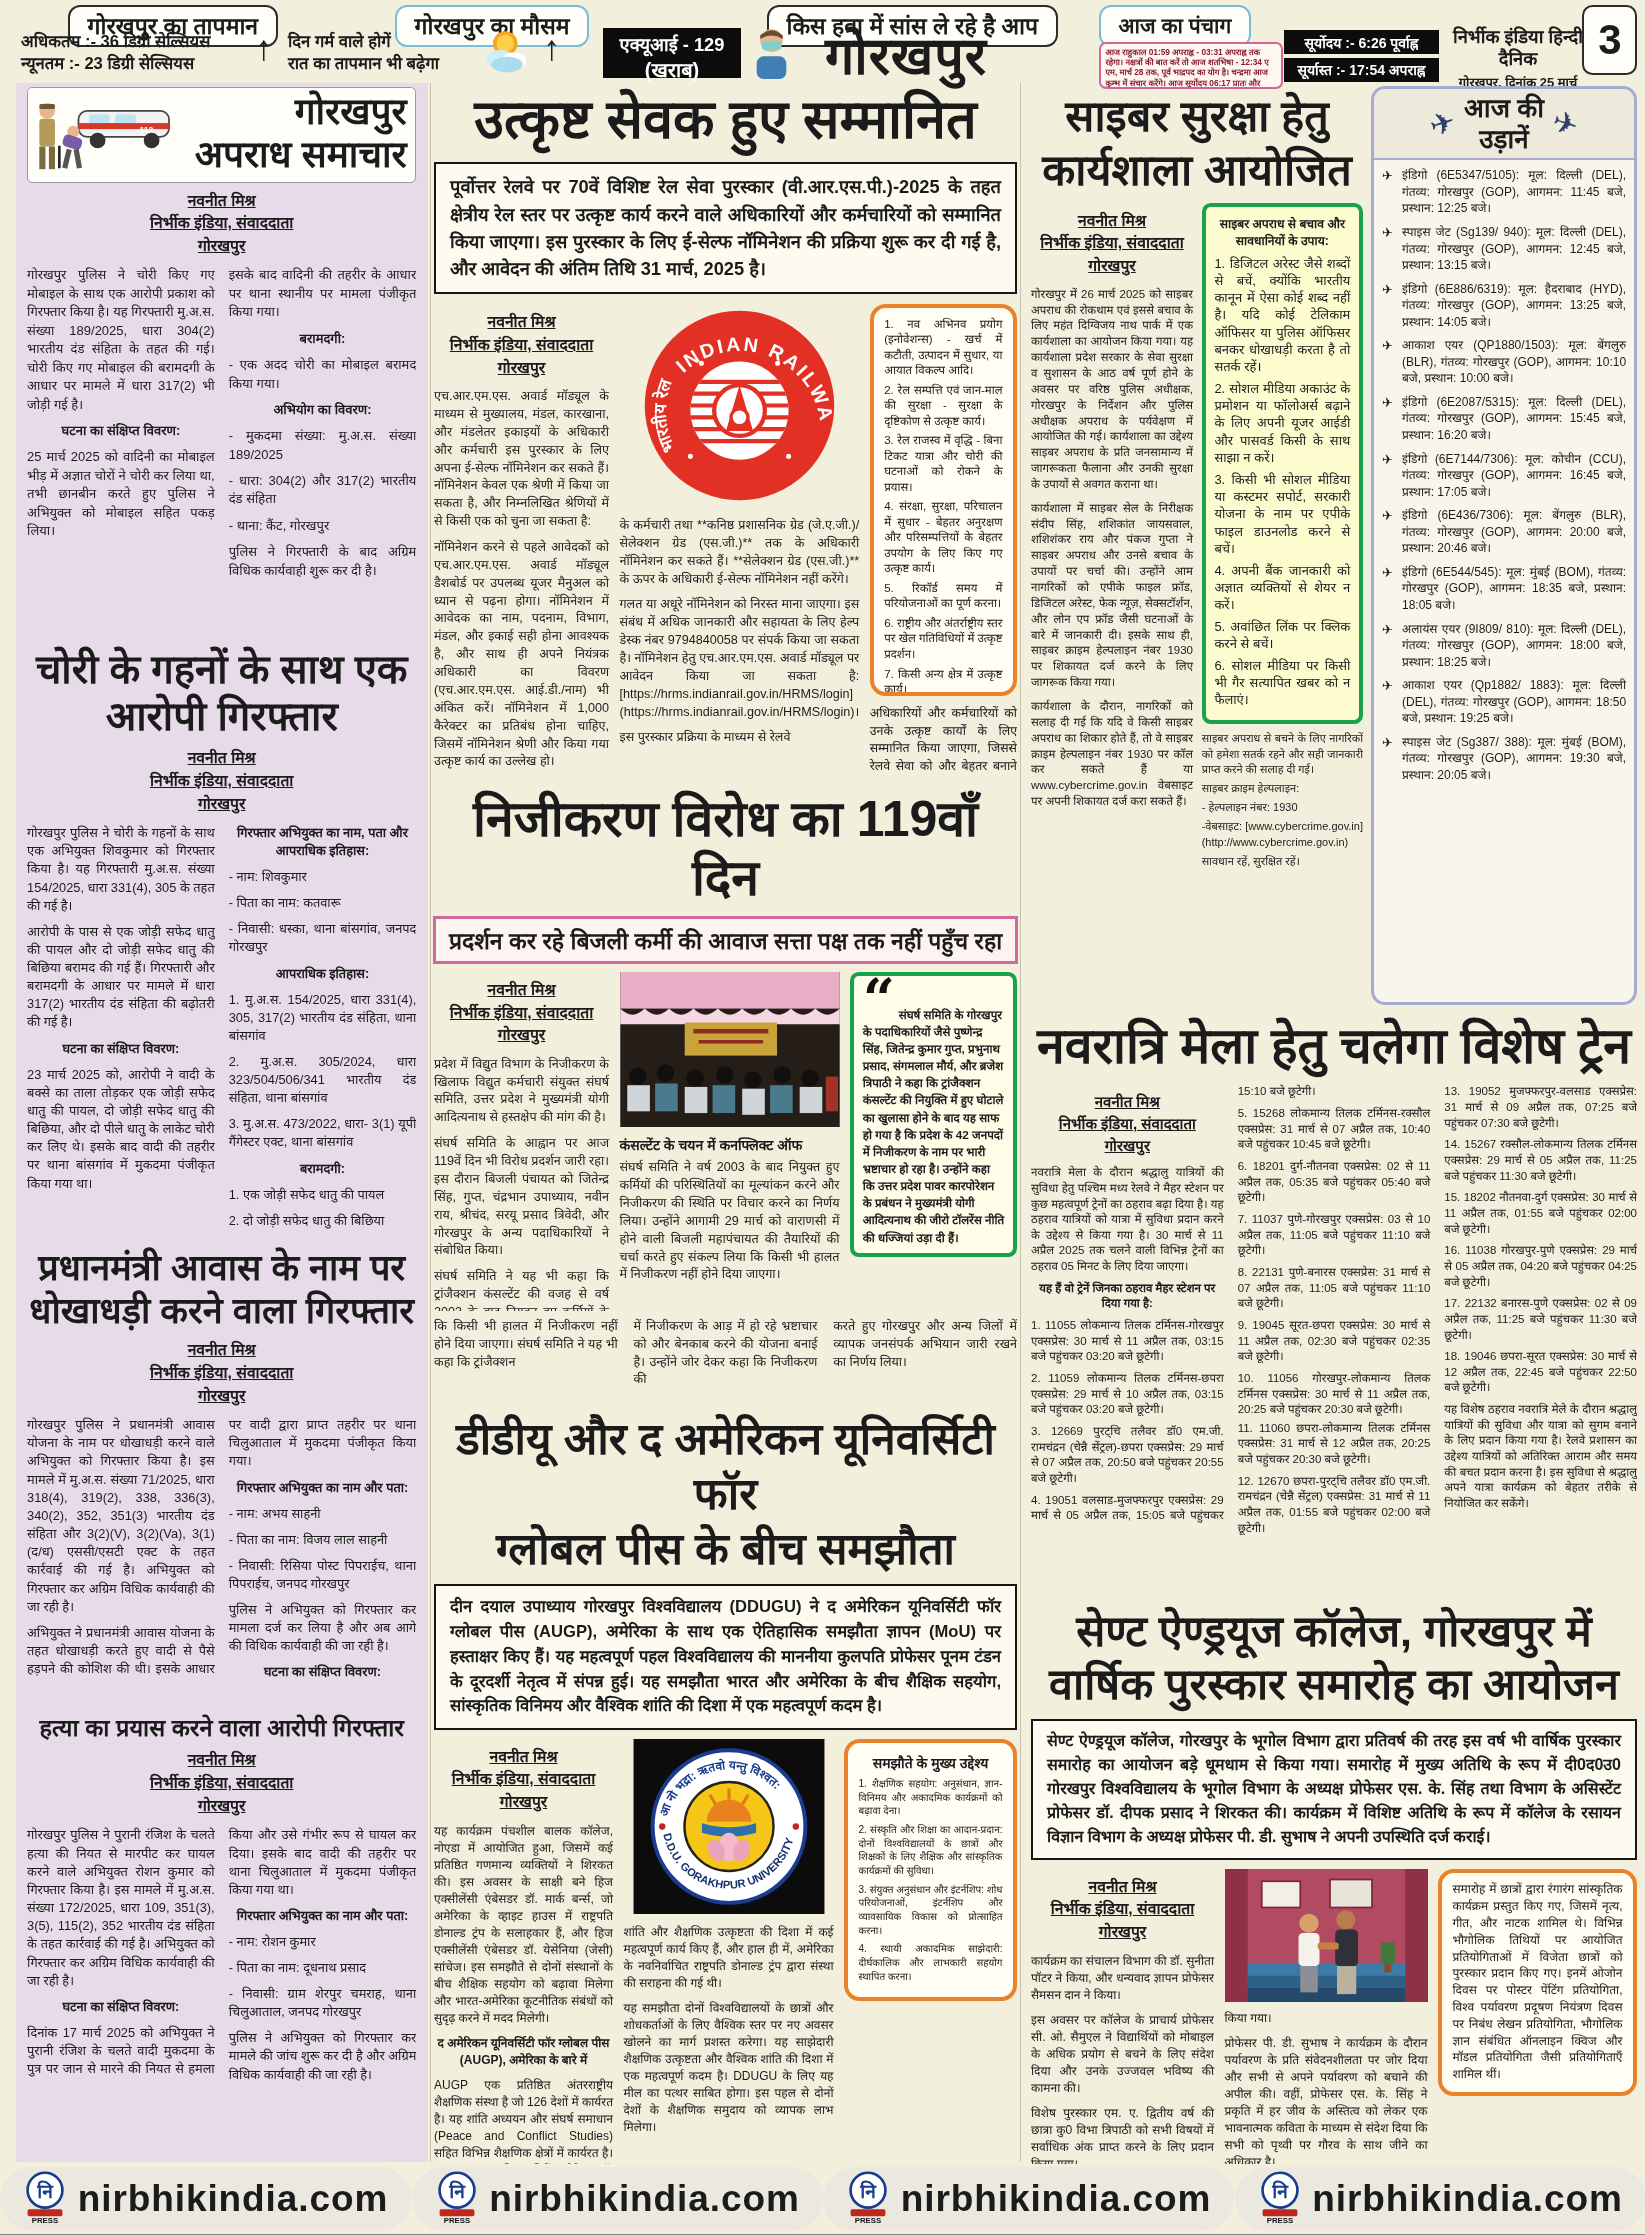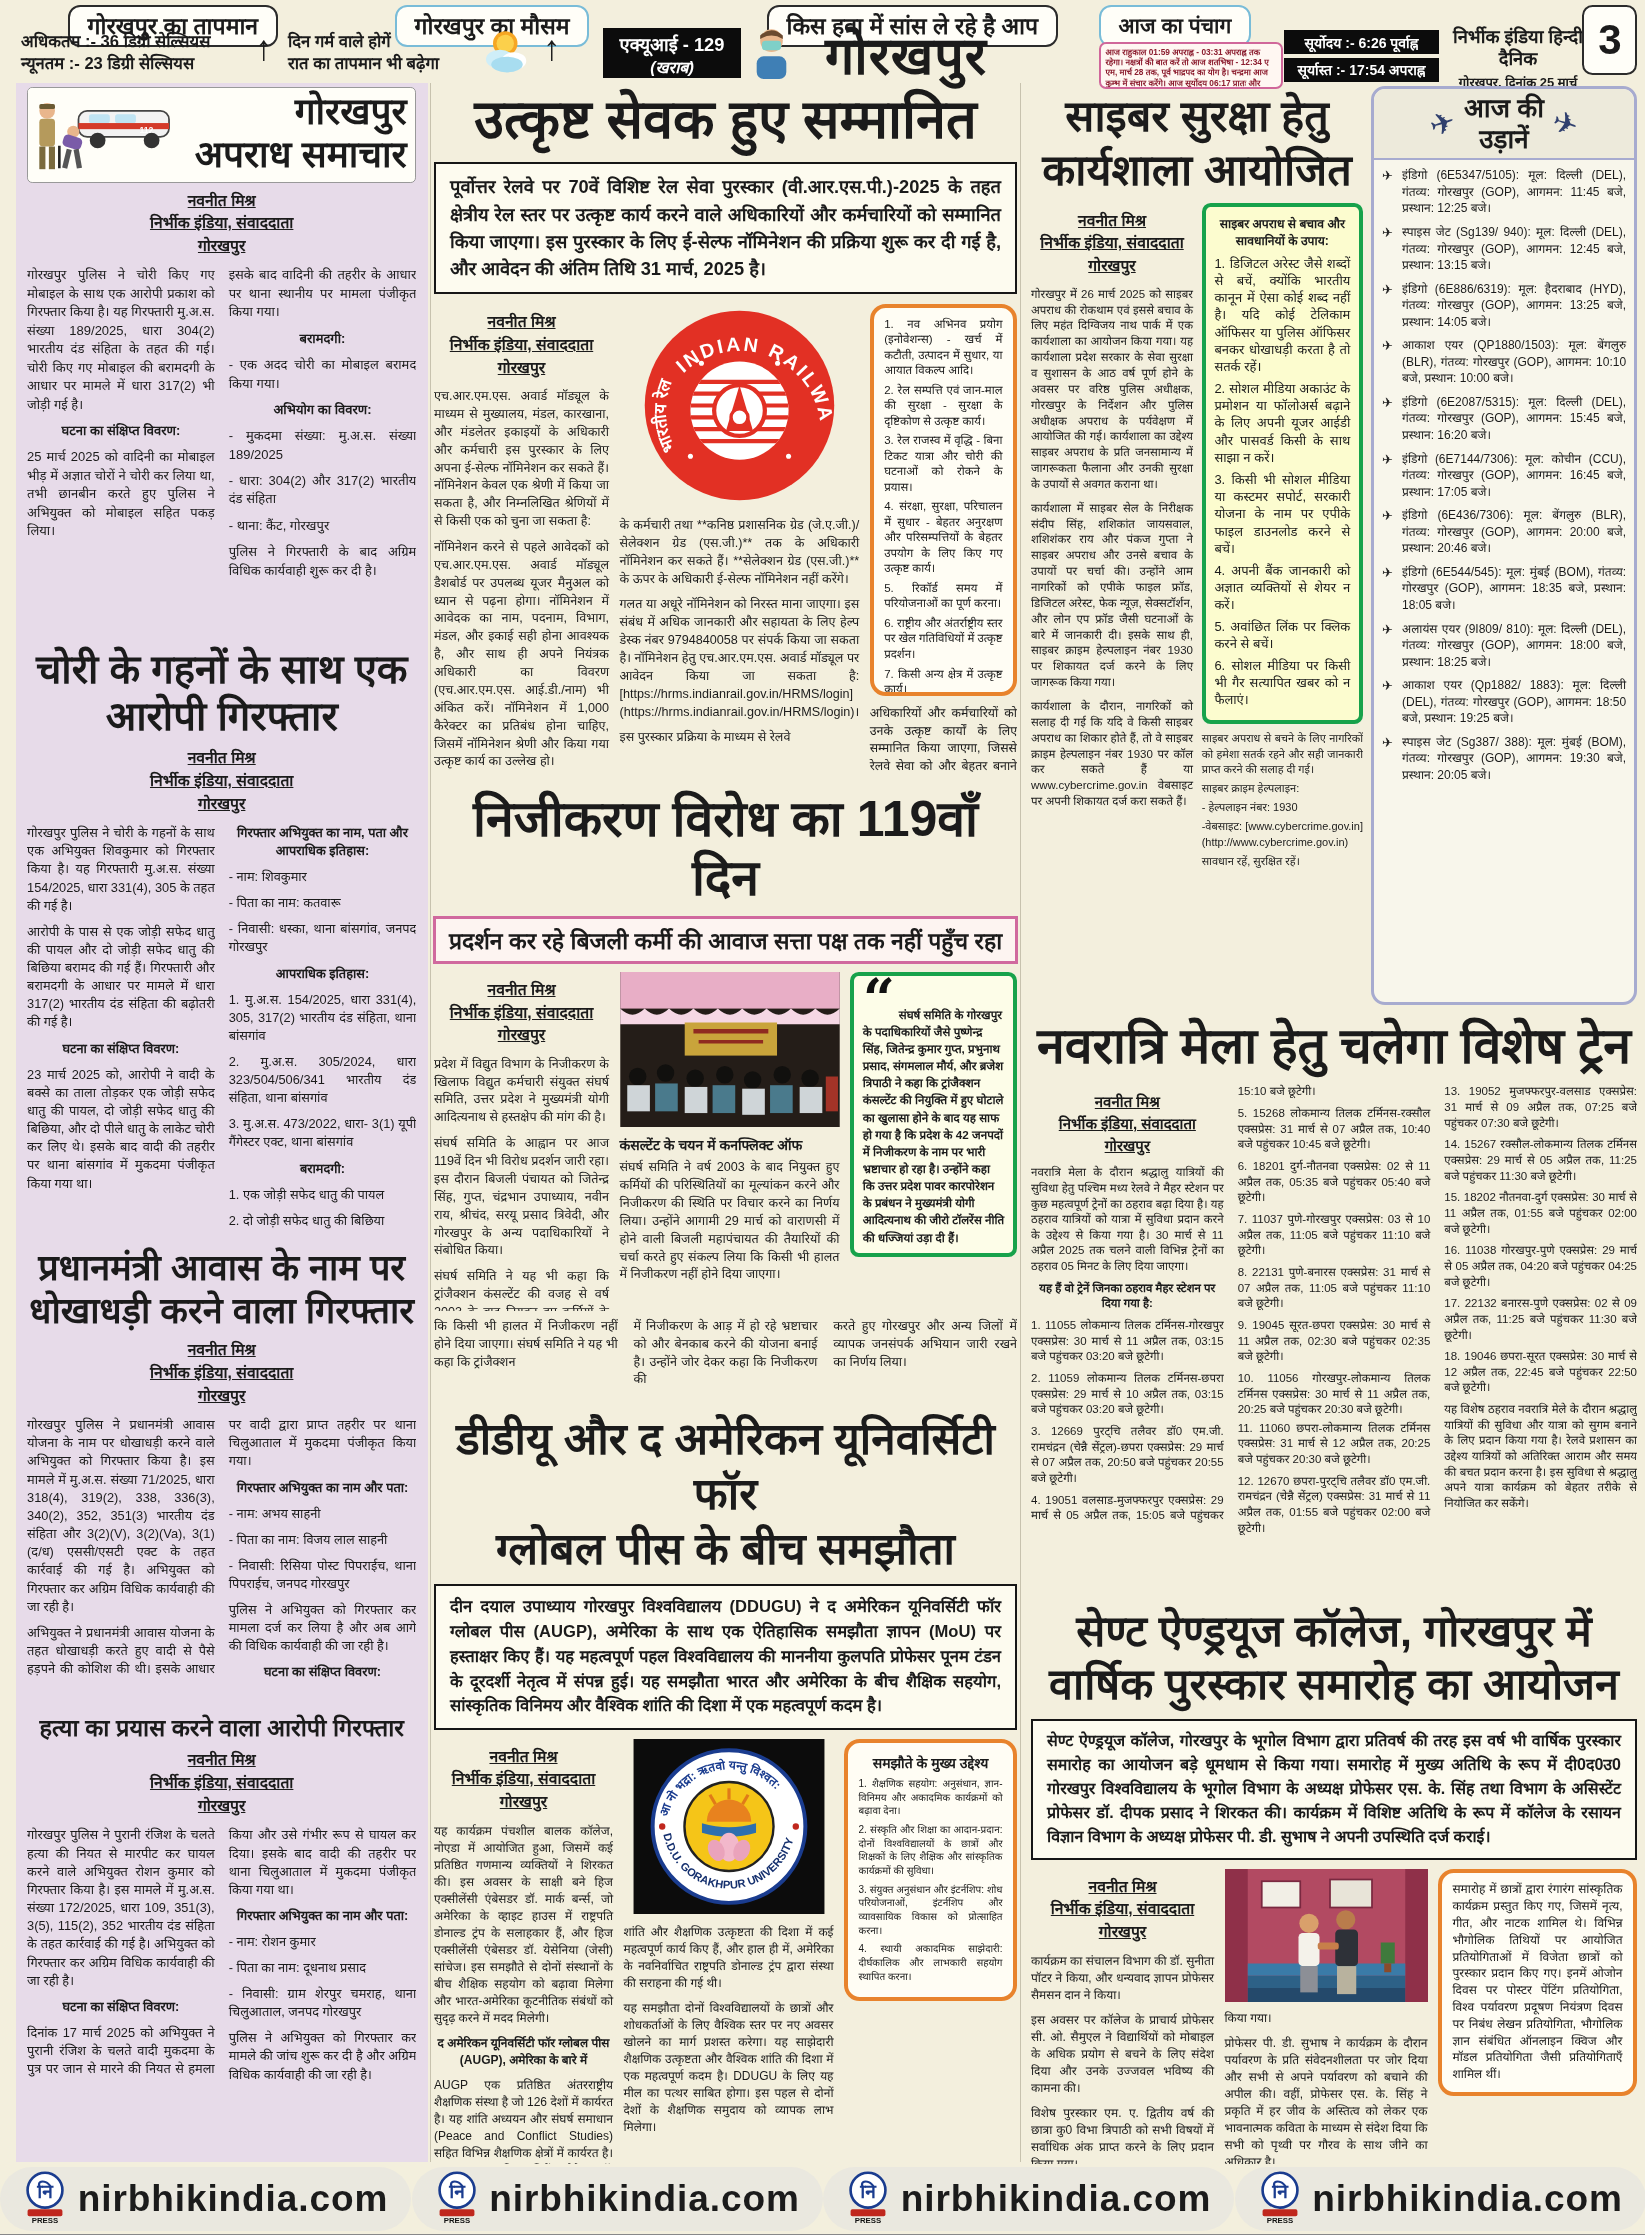--- a/index.html
+++ b/index.html
@@ -81,21 +81,21 @@
           <circle cx="30" cy="20" r="14" fill="#f6a623"></circle>
           <circle cx="30" cy="20" r="10" fill="#fcd04b"></circle>
           <ellipse cx="24" cy="38" rx="16" ry="11" fill="#cfeef8"></ellipse>
           <ellipse cx="40" cy="40" rx="14" ry="10" fill="#ffffff"></ellipse>
           <ellipse cx="32" cy="44" rx="18" ry="9" fill="#a8ddf0"></ellipse>
         </svg>
     </div>
     <div class="abs arrowup" style="left:543px;top:28px;">↑</div>
     <div class="abs blackbox" style="left:603px;top:28px;width:138px;height:47px;font-size:18.3px;padding-top:2.6px;">
       <div>एक्यूआई - 129</div>
-        <div style="font-size:16px;font-style:italic;">(खराब)</div>
+        <div style="font-size:20px;">(खराब)</div>
     </div>
     <div class="abs" style="left:753px;top:24.5px;">
       <svg width="37" height="54" viewBox="0 0 42 62">
           <rect x="4" y="36" width="34" height="26" rx="8" fill="#3f7fb5"></rect>
           <circle cx="21" cy="18" r="13" fill="#e9b68c"></circle>
           <path d="M8 12 Q21 0 34 12 L34 16 Q21 8 8 16 Z" fill="#6b4a2f"></path>
           <rect x="10" y="18" width="22" height="11" rx="4" fill="#7fd0c8"></rect>
         </svg>
     </div>
     <div class="abs citytitle" style="left:825px;top:17.5px;">गोरखपुर</div>

